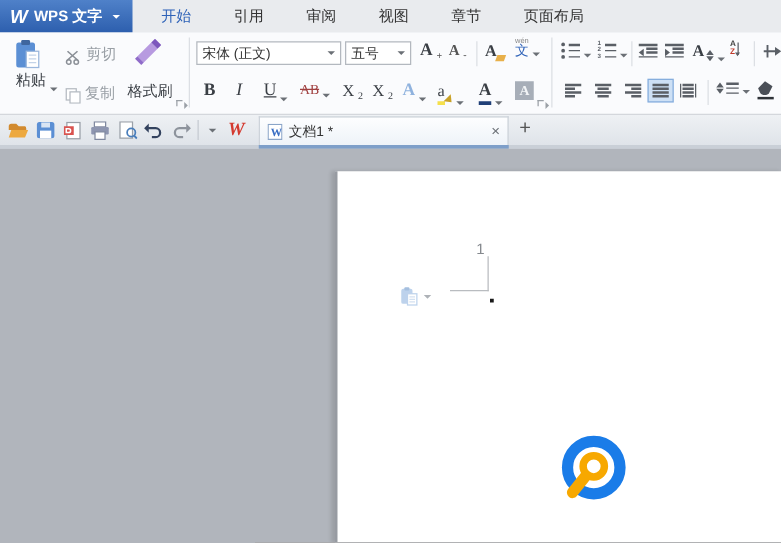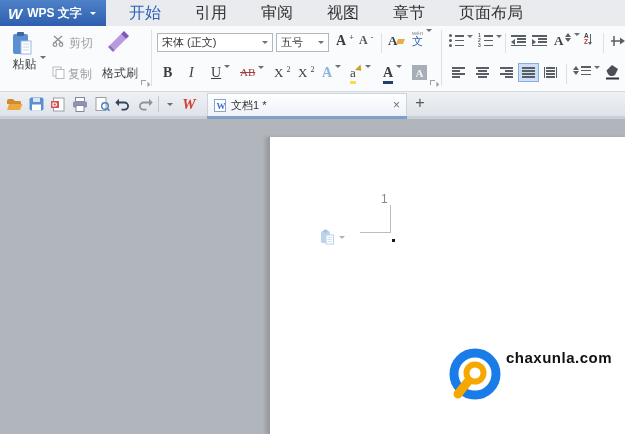--- a/index.html
+++ b/index.html
@@ -10,27 +10,27 @@
       border-top:3.5px solid #6b7076;display:inline-block;}
   
   #menubar{position:absolute;left:0;top:0;width:625px;height:26px;background:#e9ebee;}
   #logoblock{position:absolute;left:0;top:0;width:106px;height:26px;
      background:linear-gradient(#4f81c9,#2d5fae);display:flex;align-items:center;
      color:#fff;padding-left:8px;box-sizing:border-box;gap:6px;}
   #logoblock .w{font-weight:bold;font-size:15px;font-style:italic;letter-spacing:-1px;}
   #logoblock .t{font-size:12px;font-weight:bold;}
   #logoblock .dd{border-top-color:#fff;margin-left:2px;}
   #menutabs{position:absolute;left:118px;top:0;height:26px;display:flex;gap:12px;align-items:center;}
-  .mtab{font-size:16px;color:#333;padding:0 11px;white-space:nowrap;cursor:default;text-align:right;}
+  .mtab{font-size:12px;color:#333;padding:0 11px;white-space:nowrap;cursor:default;text-align:right;}
   .mtab.active{color:#2e62b8;}
   .mtab.annotated span{border:2px solid #b42020;padding:1px 5px;display:inline-block;}
   
   #ribbon{position:absolute;left:0;top:26px;width:625px;height:66px;background:#fafbfd;
           border-bottom:1px solid #d4d7dc;box-sizing:border-box;overflow:hidden;font-size:12px;color:#3a3f45;}
-  .rbtn{position:absolute;display:flex;align-items:flex-start;gap:3px;white-space:nowrap;}
+  .rbtn{position:absolute;display:flex;align-items:flex-end;gap:3px;white-space:nowrap;}
   .gray{color:#9aa0a6;}
   .serif{font-family:"Liberation Serif",serif;}
   .combo{position:absolute;height:19px;background:#fff;border:1px solid #b3b8bf;box-sizing:border-box;
          display:flex;align-items:center;font-size:11px;color:#333;padding:0 4px;justify-content:space-between;}
   .bars{width:13px;height:11px;display:flex;flex-direction:column;justify-content:space-between;}
   .bars b{height:1.5px;background:#5a5f66;width:100%;}
   .bars.c-l b:nth-child(even){width:62%;}
   .bars.c-c b:nth-child(even){width:62%;margin:0 auto;}
   .bars.c-r b:nth-child(even){width:62%;margin-left:auto;}
   .bars.dist{border-left:1.5px solid #5a5f66;border-right:1.5px solid #5a5f66;padding:0 1px;box-sizing:border-box;}
@@ -440,20 +440,19 @@
       <div class="cropline" style="left:90px;top:95px;width:31px;height:1px;"></div>
       <div id="dot"></div>
 
       <div id="watermark">
         <svg width="54" height="54" viewBox="0 0 54 54">
           <circle cx="27" cy="26" r="21" fill="none" stroke="#1a7ce8" stroke-width="9"></circle>
           <line x1="22" y1="31" x2="10" y2="46" stroke="#f7a800" stroke-width="9" stroke-linecap="round"></line>
           <circle cx="27" cy="25" r="8.5" fill="#fff" stroke="#f7a800" stroke-width="6"></circle>
         </svg>
         <div id="wm-text">
-          <div id="wm-domain">chaxunla.com</div>
         </div>
       </div>
 
     </div>
   </div>
 
 </div>
 
 </body></html>

